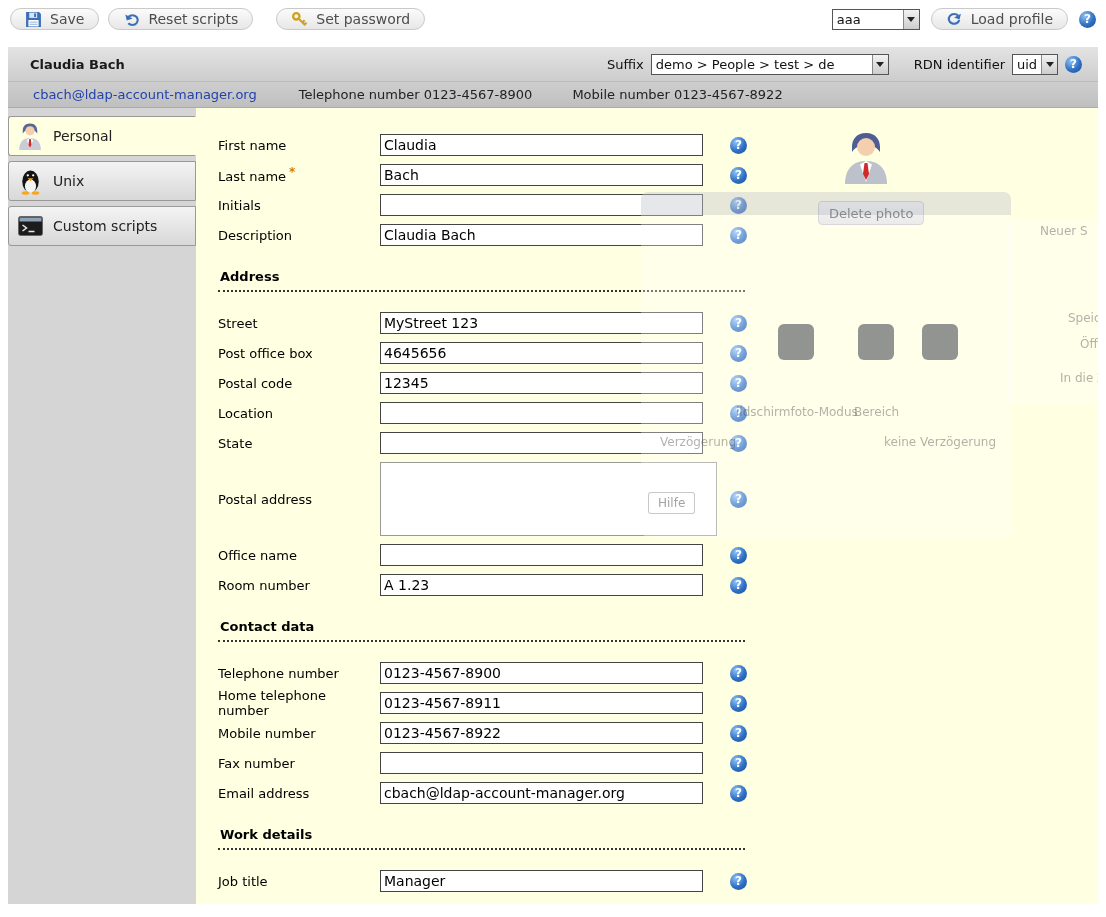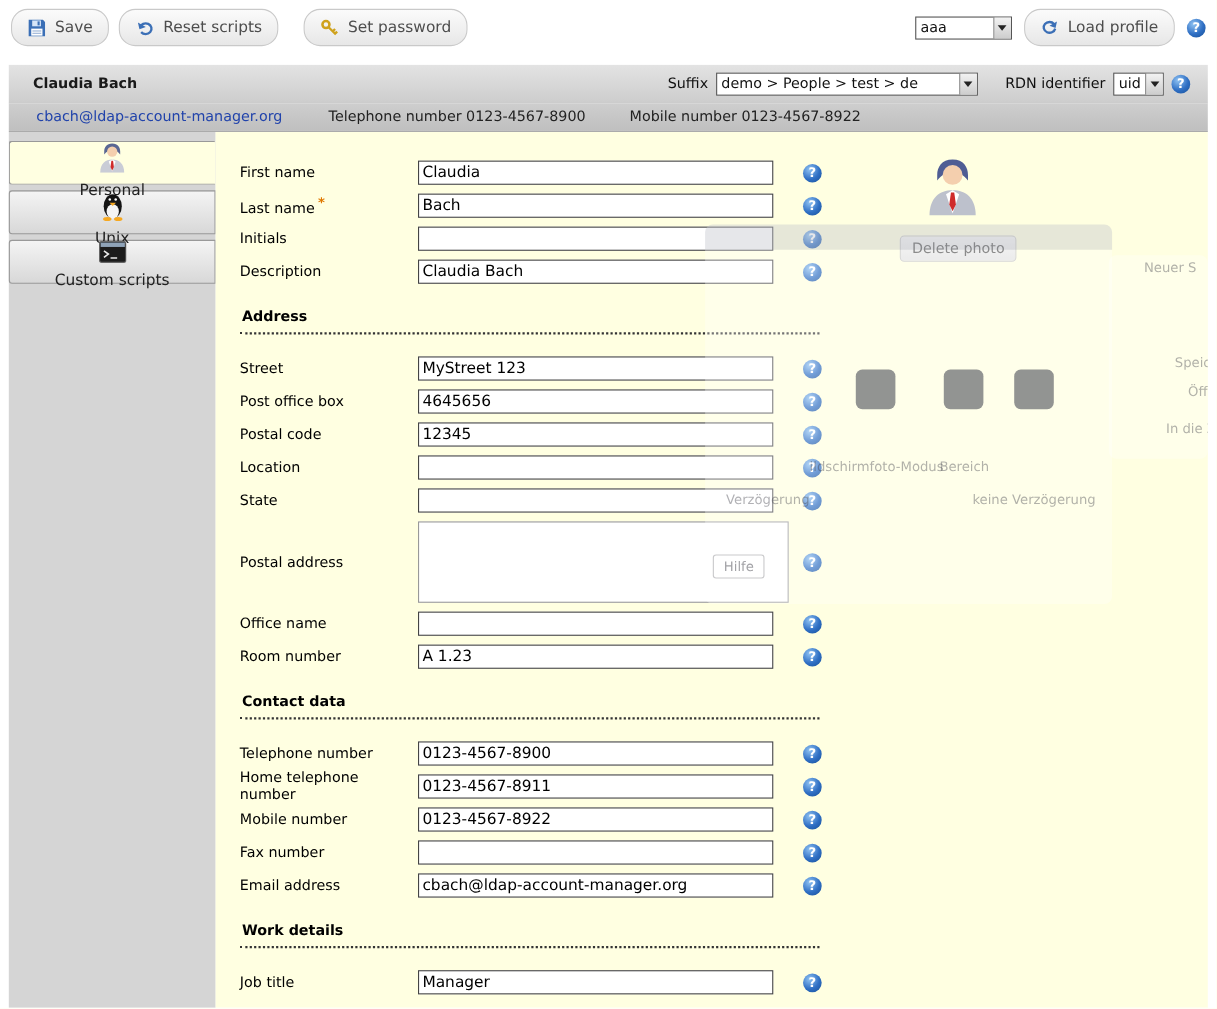--- a/index.html
+++ b/index.html
@@ -6,21 +6,21 @@
   html,body { margin:0; padding:0; }
   body {
     width:1106px; height:917px; overflow:hidden; background:#fff;
     font-family:"DejaVu Sans","Liberation Sans",sans-serif; font-size:13px; color:#111;
     position:relative;
   }
 
   
   .toolbar { display:flex; align-items:center; gap:9px; padding:8px 10px; margin-bottom:9px; }
   .btn {
-    display:inline-flex; align-items:center; gap:8px; height:34px; padding:0 14px;
+    display:inline-flex; align-items:center; gap:8px; height:22px; padding:0 14px;
     background:linear-gradient(#fbfbfb,#e7e7e7); border:1px solid #c9c9c9; border-radius:15px;
     color:#4d4d4d; font-size:14px; font-family:inherit; cursor:pointer; white-space:nowrap;
   }
   .btn .bicon { display:flex; align-items:center; }
   .btn.small { height:24px; padding:0 10px; font-size:13px; border-radius:4px; background:linear-gradient(#f0f0f0,#e2e2e2); border-color:#c5c5c5; color:#555; }
   .ml14 { margin-left:14px; }
   .toolbar-right { margin-left:auto; display:flex; align-items:center; gap:11px; }
 
   
   .sel { display:inline-flex; align-items:stretch; background:#fff; border:1px solid #555; height:21px; font-size:13px; cursor:pointer; }
@@ -51,21 +51,21 @@
   .email { color:#2143ab; text-decoration:none; }
   .hphone { margin-left:42px; }
   .hmobile { margin-left:40px; }
 
   
   .content { margin:0 8px; display:flex; height:796px; }
   .sidebar { width:188px; flex-shrink:0; background:#d5d5d5; padding-top:8px; }
   .tab {
     display:flex; align-items:center; gap:8px; height:40px; margin-bottom:5px; padding:0 6px;
     border:1px solid #999; border-radius:3px 0 0 3px;
-    background:linear-gradient(#f4f4f4,#d8d8d8); font-size:14px; color:#222; cursor:pointer;flex-direction:column;
+    background:linear-gradient(#f4f4f4,#d8d8d8); font-size:14px; color:#222; cursor:pointer;
   }
   .tab.active { background:#ffffe1; border-right-color:#ffffe1; }
   .ticon { width:30px; display:flex; justify-content:center; align-items:center; flex-shrink:0; }
 
   .main { flex:1; background:#ffffe1; position:relative; padding:22px 0 0 22px; overflow:hidden; }
 
   .frow { display:flex; align-items:center; height:30px; }
   .frow.tall { height:82px; }
   .flabel { width:162px; flex-shrink:0; color:#000; }
   .txt { width:323px; height:22px; border:1px solid #444; background:#fff; font-family:inherit; font-size:14px; padding:0 3px; }

